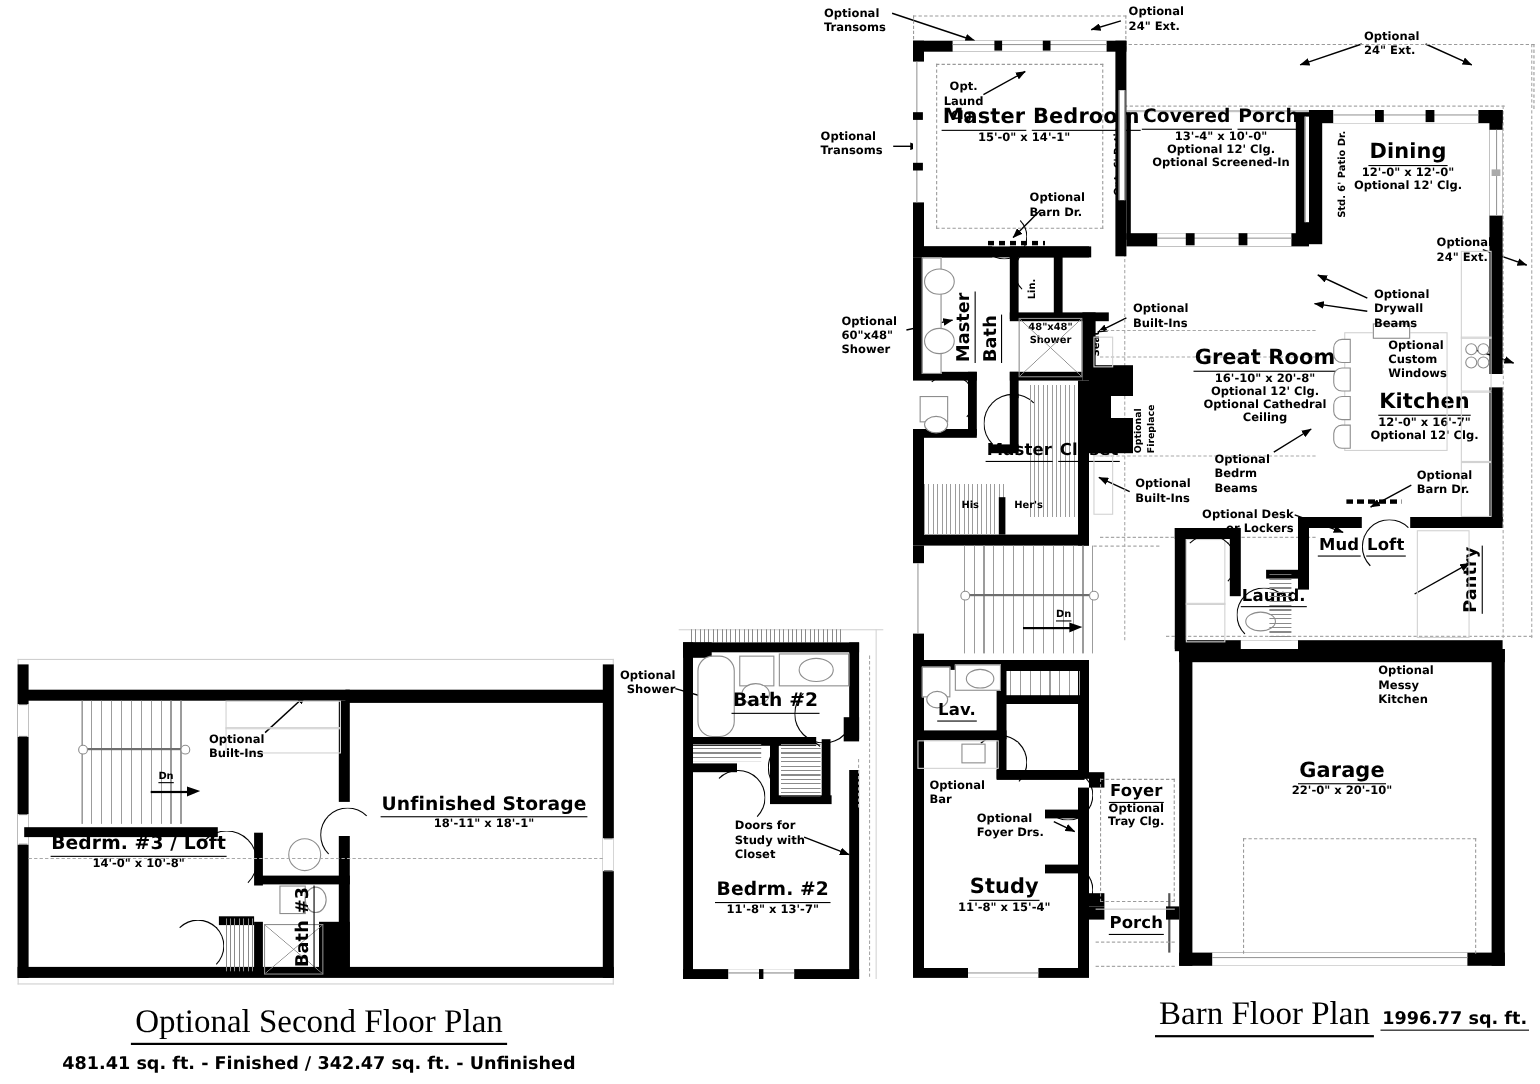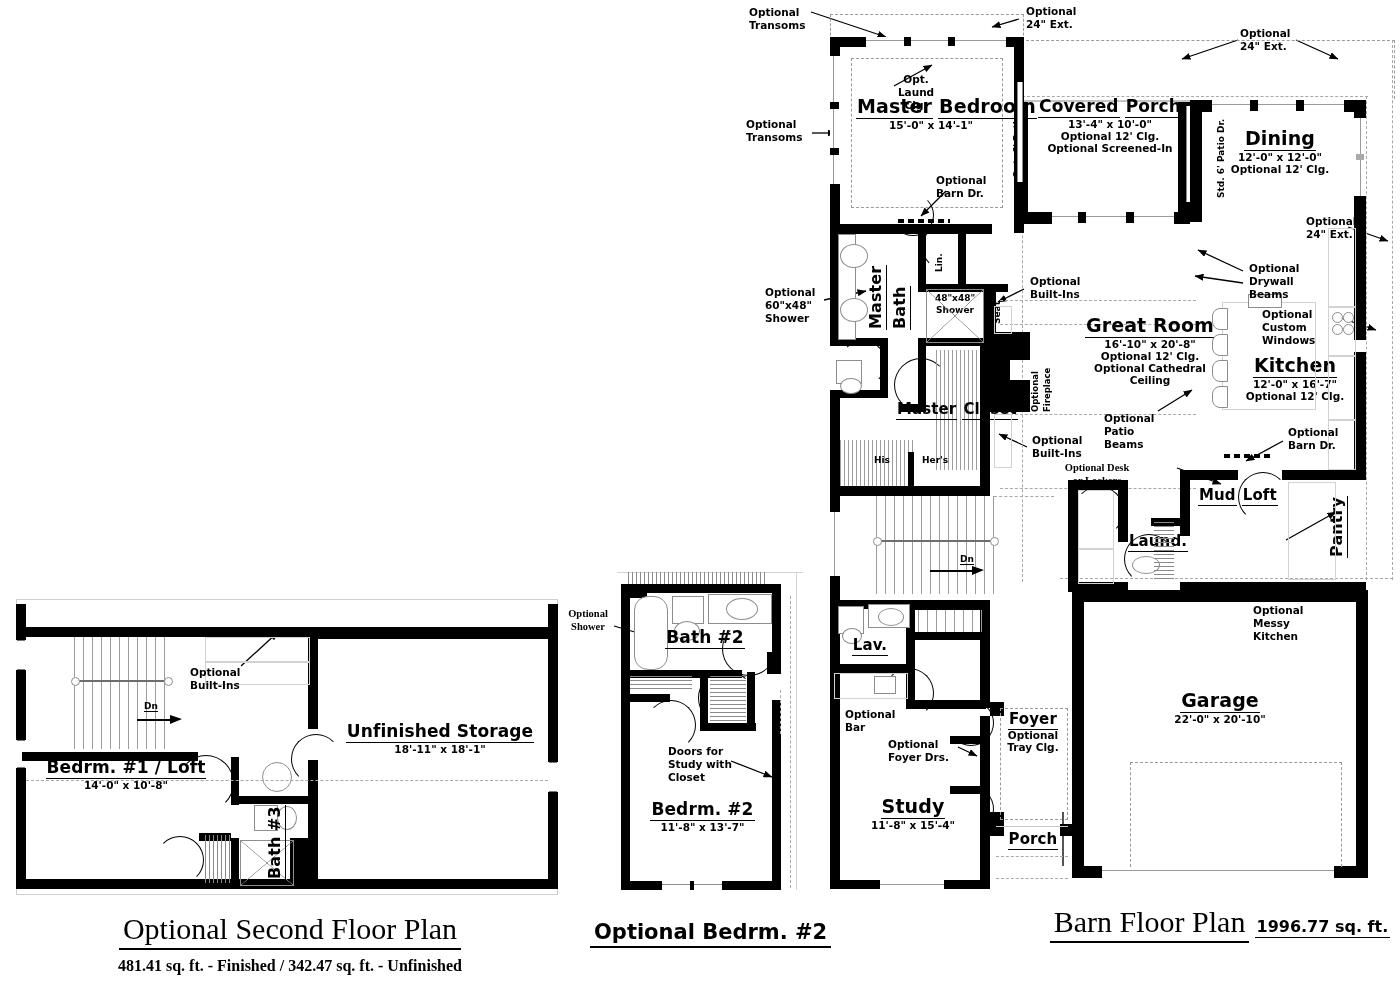--- a/index.html
+++ b/index.html
@@ -25,38 +25,38 @@
   .rsub{font-size:10.5px;font-weight:700;white-space:nowrap;}
 
   
   .vlabel{position:absolute;transform-origin:left top;white-space:nowrap;}
   .vlabel .rname{font-size:16px;}
 
   
   .note{position:absolute;font-size:10.5px;font-weight:700;line-height:1.22;
         white-space:nowrap;color:#000;}
   .note.c{text-align:center;}
-  .note.r{text-align:center;font-family:Liberation Serif, serif;}
+  .note.r{text-align:right;}
 
   
   .tiny{position:absolute;font-size:9px;font-weight:700;white-space:nowrap;}
   .tiny.u{border-bottom:1.2px solid #000;}
   .vtiny{position:absolute;font-size:9px;font-weight:700;white-space:nowrap;
          transform-origin:left top;}
 
   
   .ptitle{position:absolute;text-align:center;}
   .ptitle .t1{font-family:"Liberation Serif","DejaVu Serif",serif;
               font-size:30px;border-bottom:2px solid #000;display:inline-block;
               padding:0 4px 2px;white-space:nowrap;}
   .ptitle .t1.small{font-size:21px;font-family:"DejaVu Sans",sans-serif;font-weight:700;
               border-bottom:2px solid #000;}
   .ptitle .t2{font-size:16px;font-weight:700;margin-top:7px;white-space:nowrap;
               border-bottom:1.6px solid #000;display:inline-block;padding:0 2px 1px;}
-  .ptitle .t2.nb{border-bottom:none;font-family:Liberation Serif, serif;}
+  .ptitle .t2.nb{border-bottom:none;}
 
   
   .arrows{position:absolute;left:0;top:0;width:1400px;height:985px;pointer-events:none;}
 
   
   .arc{position:absolute;border:1px solid #000;border-radius:50%;}
   .arc.tl{border-right-color:transparent;border-bottom-color:transparent;}
   .arc.tr{border-left-color:transparent;border-bottom-color:transparent;}
   .arc.bl{border-right-color:transparent;border-top-color:transparent;}
   .arc.br{border-left-color:transparent;border-top-color:transparent;}
@@ -194,21 +194,21 @@
 
   <div class="fxo" style="left:262px;top:762px;width:28px;height:28px;"></div>
   <div class="fx" style="left:254px;top:805px;width:22px;height:24px;"></div>
   <div class="fxo" style="left:277px;top:806px;width:18px;height:22px;"></div>
   <div class="xbox" style="left:240px;top:840px;width:52px;height:44px;"></div>
   <div class="hatch-v" style="left:205px;top:835px;width:26px;height:48px;"></div>
 
   <div class="dashline-h" style="left:26px;top:780px;width:522px;"></div>
 
   <div class="rlabel" style="left:28px;top:758px;width:196px;">
-    <div class="rname">Bedrm. #1 / Loft</div>
+    <div class="rname">Bedrm. #3 / Loft</div>
     <div class="rdim">14'-0" x 10'-8"</div>
   </div>
 
   <div class="vlabel" style="left:265px;top:880px;transform:rotate(-90deg);">
     <span class="rname sm">Bath #3</span>
   </div>
 
   <div class="rlabel" style="left:330px;top:722px;width:220px;">
     <div class="rname">Unfinished Storage</div>
     <div class="rdim">18'-11" x 18'-1"</div>
@@ -279,23 +279,20 @@
     <span>Optional</span><br>
     <span>Shower</span>
   </div>
 
   <div class="note" style="left:668px;top:745px;">
     <span>Doors for</span><br>
     <span>Study with</span><br>
     <span>Closet</span>
   </div>
 
-  <div class="ptitle" style="left:590px;top:920px;width:225px;">
-    <div class="t1 small">Optional Bedrm. #2</div>
-  </div>
 </div>
 
 <div>
 
   <div class="dash" style="left:830px;top:14px;width:192px;height:30px;border-bottom:none;"></div>
   <div class="dash" style="left:1021px;top:40px;width:372px;height:58px;border-bottom:none;"></div>
   <div class="dashline-v" style="left:1392px;top:40px;height:540px;"></div>
   <div class="dashline-h" style="left:1060px;top:578px;width:333px;"></div>
   <div class="dashline-v" style="left:1366px;top:96px;height:484px;"></div>
 
@@ -614,21 +611,21 @@
   <div class="note" style="left:1240px;top:27px;">
     <span>Optional</span><br>
     <span>24" Ext.</span>
   </div>
 
   <div class="note" style="left:1306px;top:215px;">
     <span>Optional</span><br>
     <span>24" Ext.</span>
   </div>
 
-  <div class="note c" style="left:894px;top:73px;width:44px;">
+  <div class="note c" style="left:854px;top:73px;width:44px;">
     <span>Opt.</span><br>
     <span>Laund</span><br>
     <span>Clg.</span>
   </div>
 
   <div class="note" style="left:936px;top:174px;">
     <span>Optional</span><br>
     <span>Barn Dr.</span>
   </div>
 
@@ -655,21 +652,21 @@
   </div>
 
   <div class="note" style="left:1262px;top:308px;">
     <span>Optional</span><br>
     <span>Custom</span><br>
     <span>Windows</span>
   </div>
 
   <div class="note" style="left:1104px;top:412px;">
     <span>Optional</span><br>
-    <span>Patio</span><br>
+    <span>Bedrm</span><br>
     <span>Beams</span>
   </div>
 
   <div class="note r" style="left:1018px;top:462px;width:158px;">
     <span>Optional Desk</span><br>
     <span>or Lockers</span>
   </div>
 
   <div class="note" style="left:1288px;top:426px;">
     <span>Optional</span><br>

